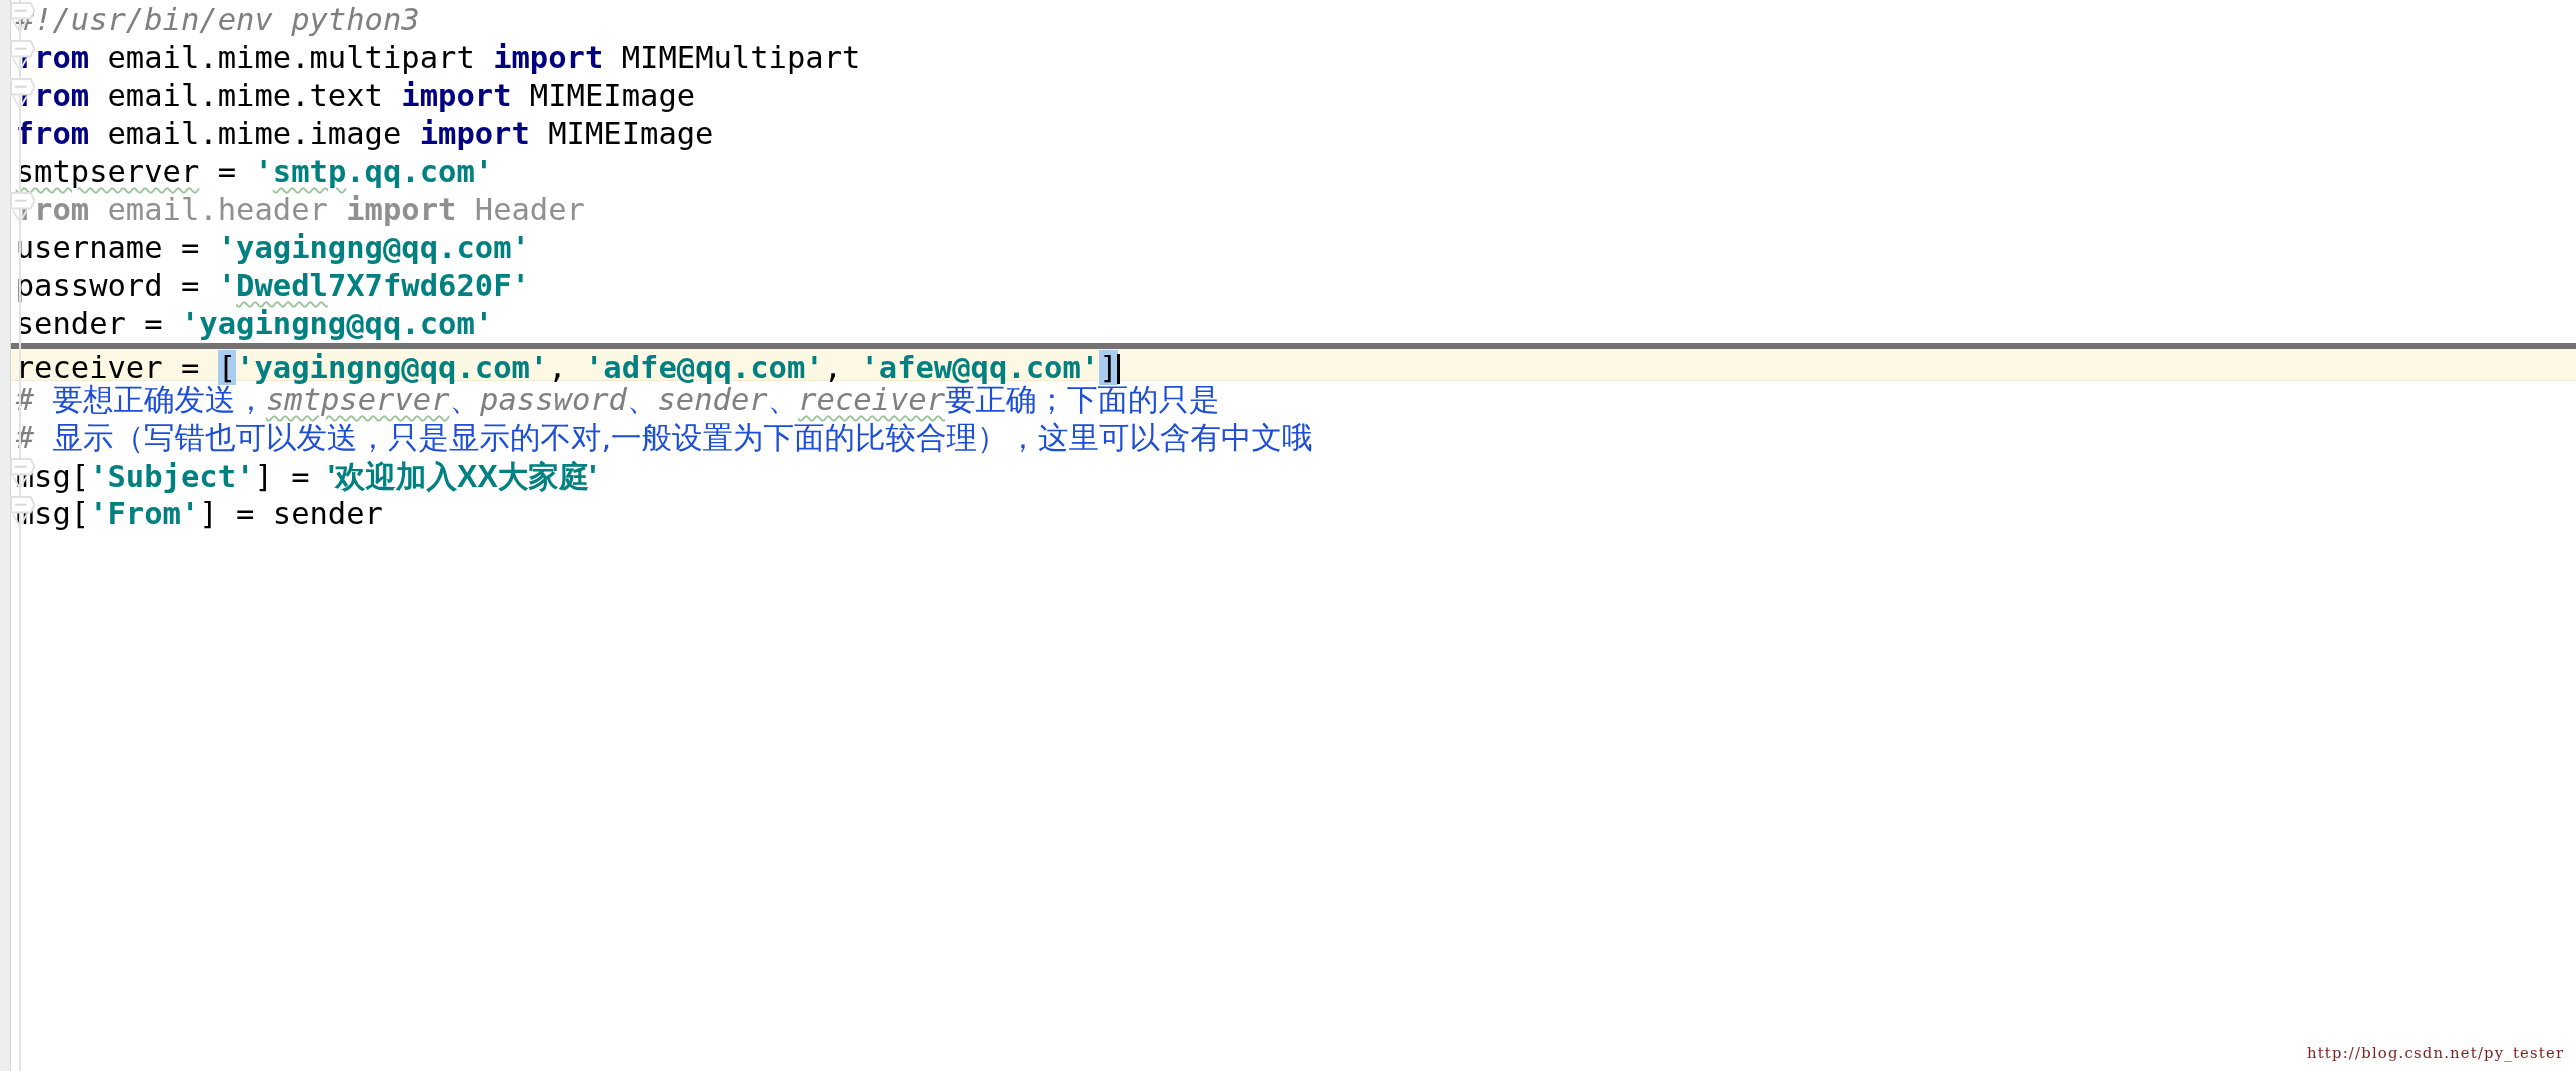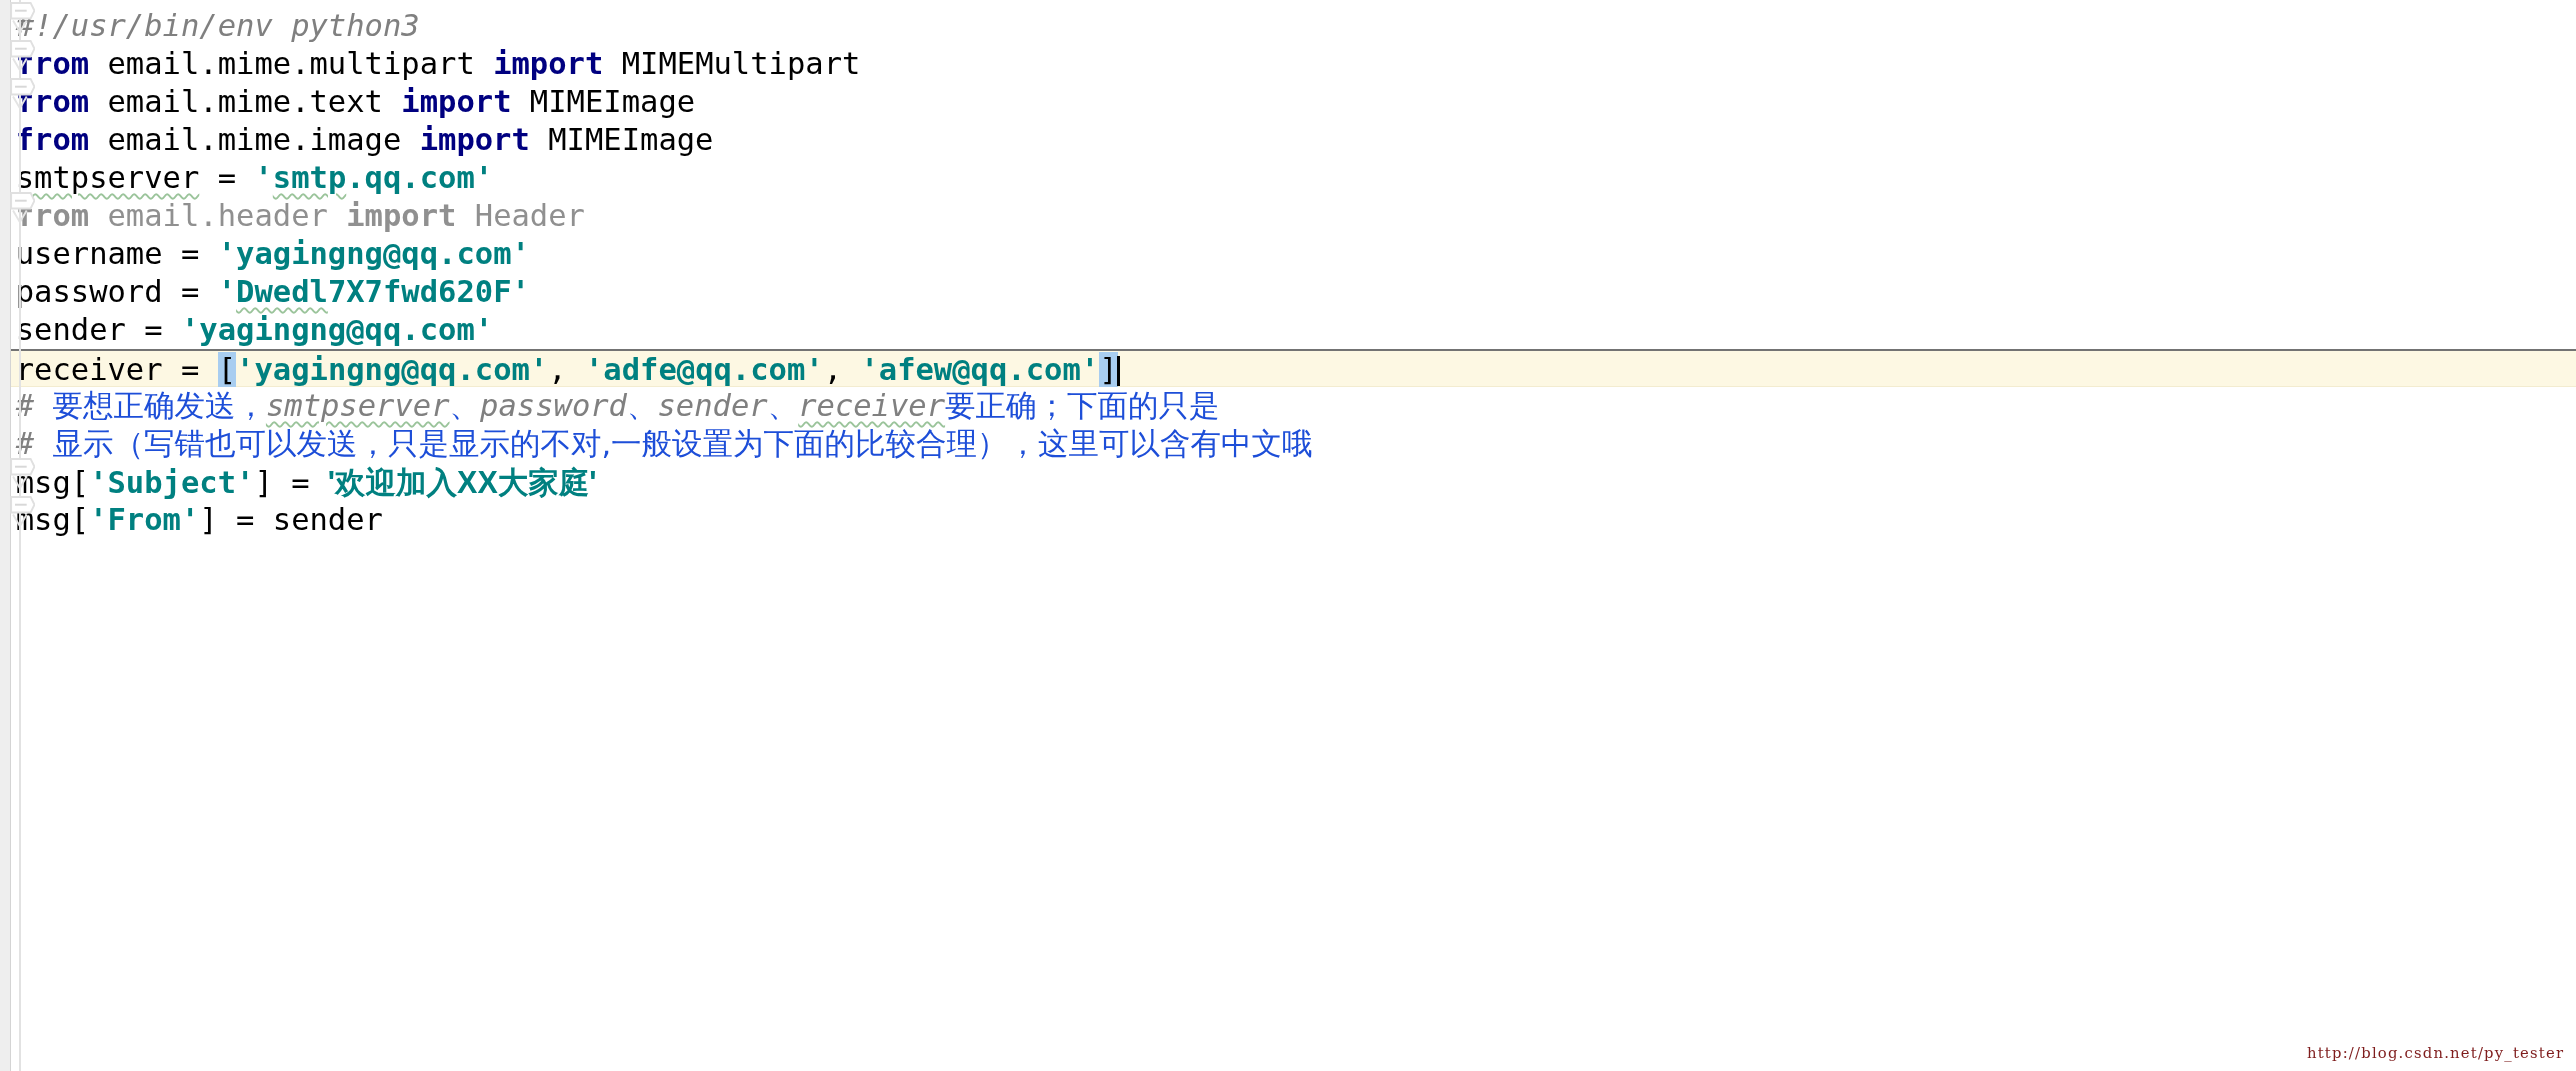--- a/index.html
+++ b/index.html
@@ -67,35 +67,35 @@
     position: relative;
     flex: 1 1 auto;
     background: #ffffff;
     overflow: hidden;
   }
   .code-lines {
     position: absolute;
     left: 0;
     top: 0;
     right: 0;
-    padding-top: 7px;
+    padding-top: 1px;
   }
   .line {
     position: relative;
     height: 38px;
     line-height: 38px;
     white-space: pre;
     font-size: 30.5px;
     letter-spacing: 0px;
     padding-left: 4.9px;
     box-sizing: border-box;
   }
   .line.current {
     background: #fdf8e3;
-    border-top: 2px solid #737373;
+    border-top: 6px solid #737373;
     border-bottom: 1px solid #f3ecd0;
   }
 
   
   .t-kw      { color: #000080; font-weight: bold; }
   .t-plain   { color: #000000; }
   .t-str     { color: #008080; font-weight: bold; }
   .t-comment { color: #808080; font-style: italic; }
   .t-dim     { color: #909090; }
   .t-dimkw   { color: #909090; font-weight: bold; }

